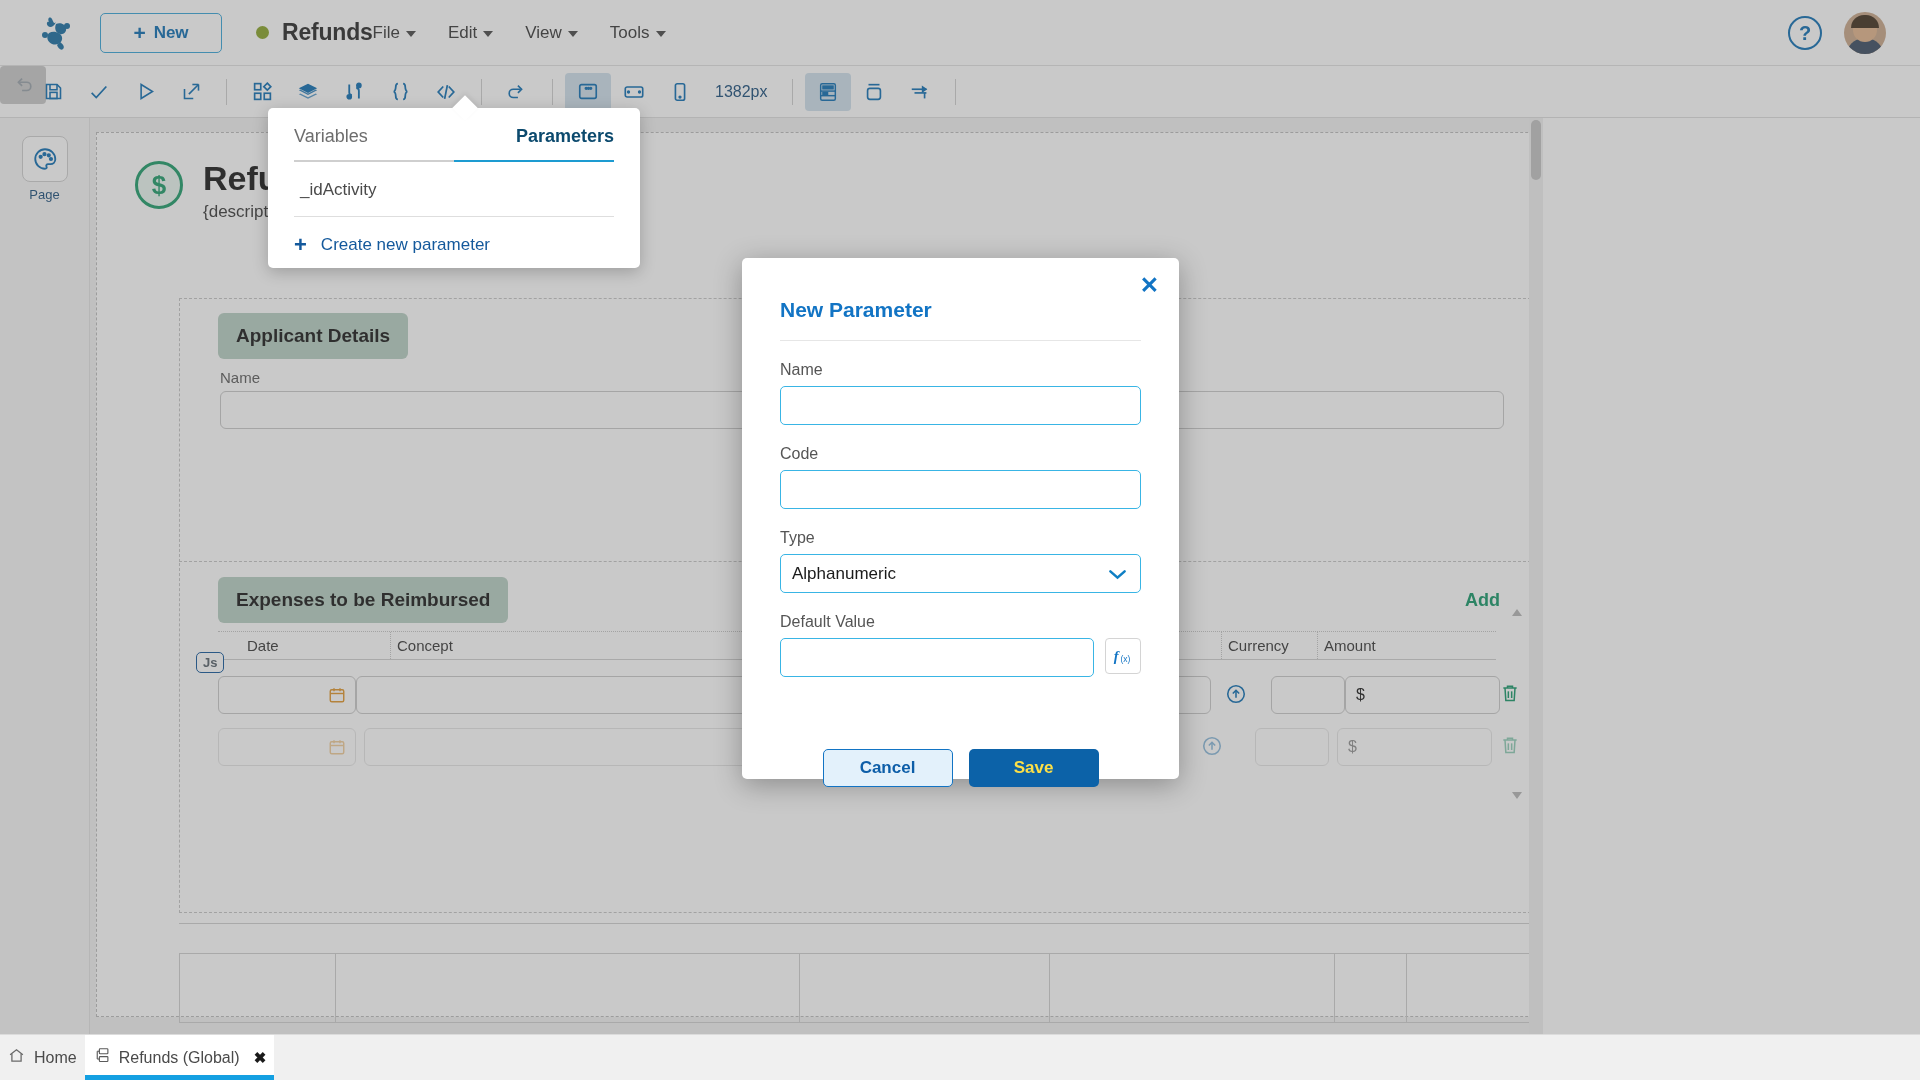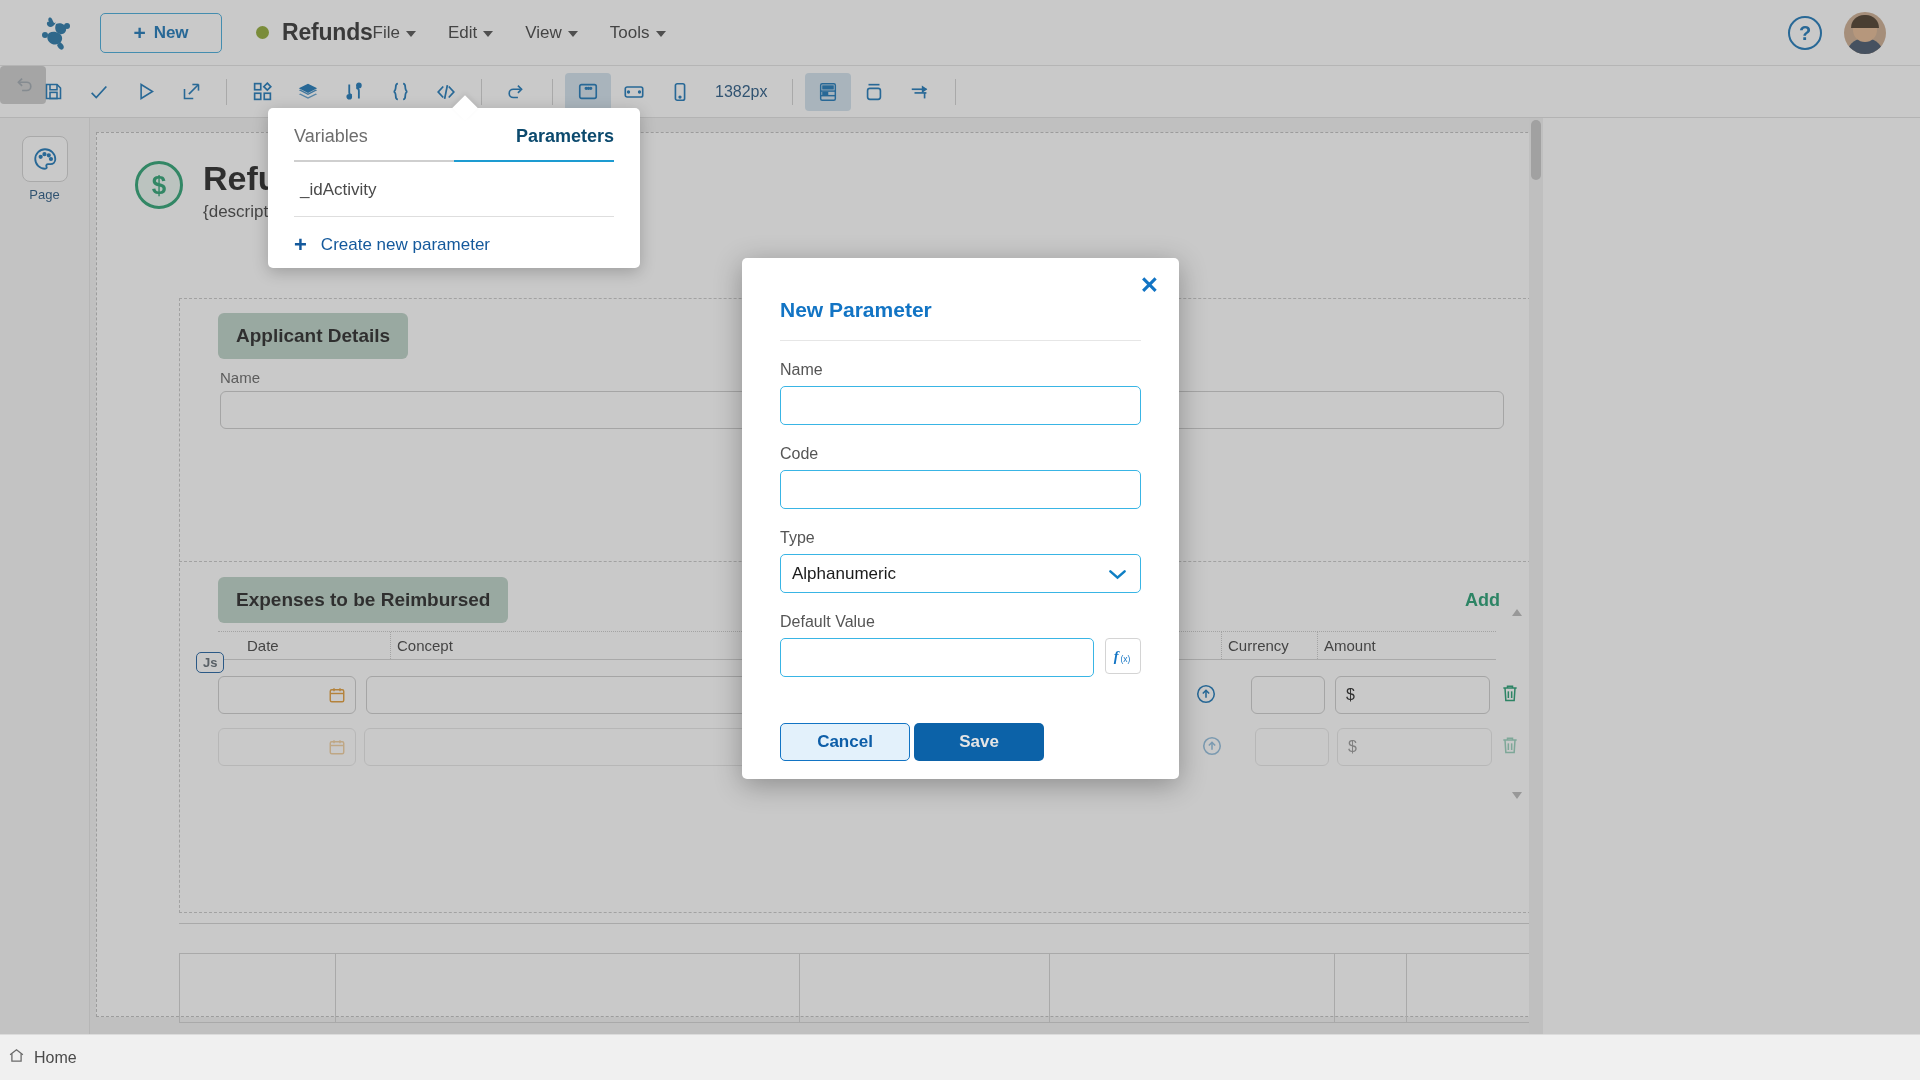--- a/index.html
+++ b/index.html
@@ -156,28 +156,28 @@
     font-family:"Liberation Sans",sans-serif; cursor:pointer;
   }
   .sel-chev {
     position:absolute; right:14px; top:13px; pointer-events:none;
   }
   .m-row { display:flex; gap:11px; align-items:flex-start; }
   .fx-btn {
     width:36px;height:36px;border:1px solid #d4d4d4;border-radius:4px;background:#fff;
     display:flex;align-items:center;justify-content:center;cursor:pointer;
   }
-  .modal-actions { display:flex; justify-content:flex-start; gap:4px; margin-top:46px; }
+  .modal-actions { display:flex; justify-content:center; gap:16px; margin-top:72px; }
   .btn-cancel {
     width:130px;height:38px;border:1px solid #1274c4;border-radius:5px;background:#e3f1fb;
     color:#0d5ea8; font-size:17px; font-weight:700; cursor:pointer; font-family:"Liberation Sans",sans-serif;
   }
   .btn-save {
     width:130px;height:38px;border:none;border-radius:5px;background:#0c62a8;
-    color:#e5e5e5; font-size:17px; font-weight:700; cursor:pointer; font-family:"Liberation Sans",sans-serif;
+    color:#fde047; font-size:17px; font-weight:700; cursor:pointer; font-family:"Liberation Sans",sans-serif;
   }
 
   
   .footer {
     position:absolute; bottom:0; left:0; width:1920px; height:46px; background:#f0f0f0;
     display:flex; align-items:stretch; border-top:1px solid #dcdcdc; z-index:80;
   }
   .f-tab {
     display:flex; align-items:center; gap:9px; padding:0 8px; font-size:16px; color:#4a4a4a;
     cursor:pointer; position:relative;
@@ -421,21 +421,21 @@
           <div class="green-link">Add</div>
         </div>
 
         <div style="display:flex; margin:8px 44px 0 38px; border-top:1px dotted #c7c7c7; border-bottom:1px solid #cfcfcf;">
           <div class="tbl-head-cell" style="width:150px;margin-left:23px;">Date</div>
           <div class="tbl-head-cell" style="flex:1;">Concept</div>
           <div class="tbl-head-cell" style="width:96px;">Currency</div>
           <div class="tbl-head-cell" style="width:178px; border-right:none;">Amount</div>
         </div>
 
-        <div style="position:relative; display:flex; align-items:center; gap:10px; margin:16px 20px 0 38px;">
+        <div style="position:relative; display:flex; align-items:center; gap:0; margin:16px 20px 0 38px;">
           <div class="badge" style="left:-22px; top:-24px;">
             <span>Js</span>
           </div>
           <div class="fld-box" style="width:138px; position:relative;">
             <span style="position:absolute; right:9px; top:9px; color:#e0962c;">
               <svg width="18" height="18" viewBox="0 0 24 24" fill="none" stroke="currentColor" stroke-width="1.9">
                 <rect x="3" y="5" width="18" height="16" rx="2"></rect>
                   <path d="M3 10h18"></path>
                   <path d="M8 3v4"></path>
                   <path d="M16 3v4"></path>
@@ -599,15 +599,28 @@
   <div class="footer">
     <div class="f-tab">
       <span>
         <svg width="17" height="17" viewBox="0 0 24 24" fill="none" stroke="#6a6a6a" stroke-width="1.8">
           <path d="M3 11l9-7 9 7"></path>
             <path d="M5.5 9.5V20h13V9.5"></path>
         </svg>
       </span>
       <span>Home</span>
     </div>
+    <div class="f-tab active">
+      <span>
+        <svg width="17" height="17" viewBox="0 0 24 24" fill="none" stroke="#5a5a5a" stroke-width="1.6">
+          <rect x="9" y="2.5" width="12" height="7" rx="1"></rect>
+            <rect x="9" y="13.5" width="12" height="7" rx="1"></rect>
+          <path d="M6 6h3"></path>
+            <path d="M6 17h3"></path>
+            <path d="M6 6v11"></path>
+        </svg>
+      </span>
+      <span>Refunds (Global)</span>
+      <span class="f-close">✖</span>
+    </div>
   </div>
 
 </div>
 
 </body></html>

